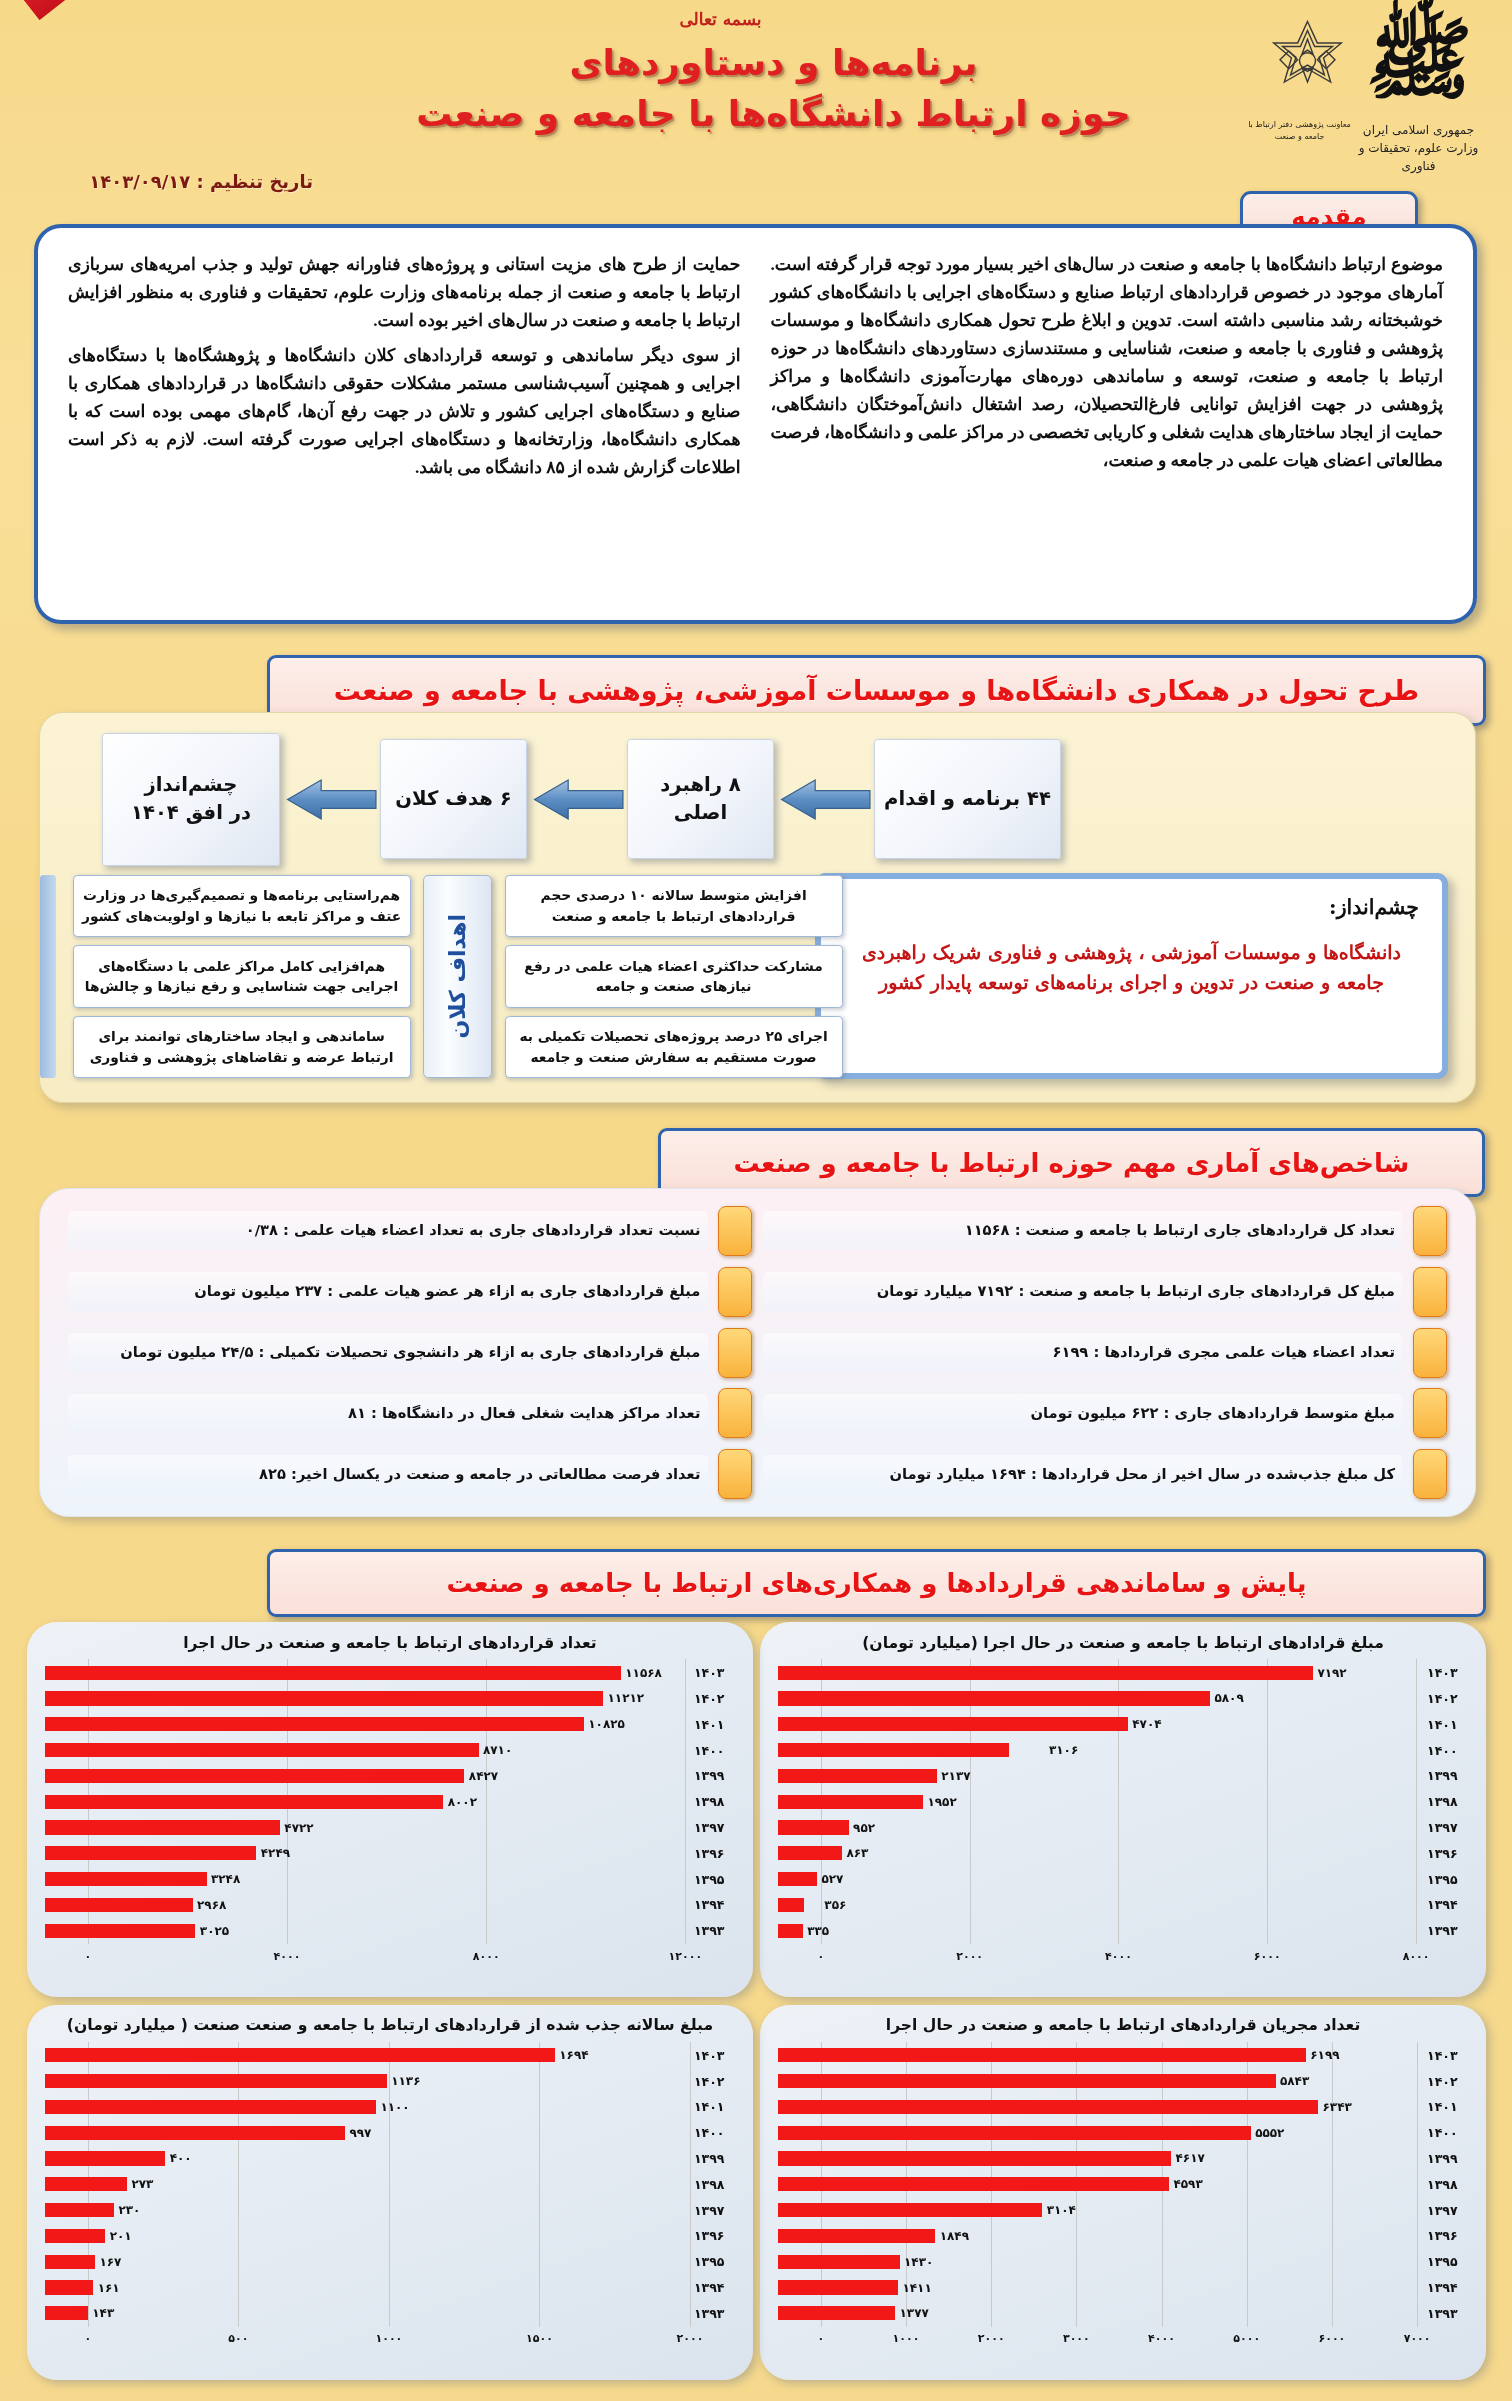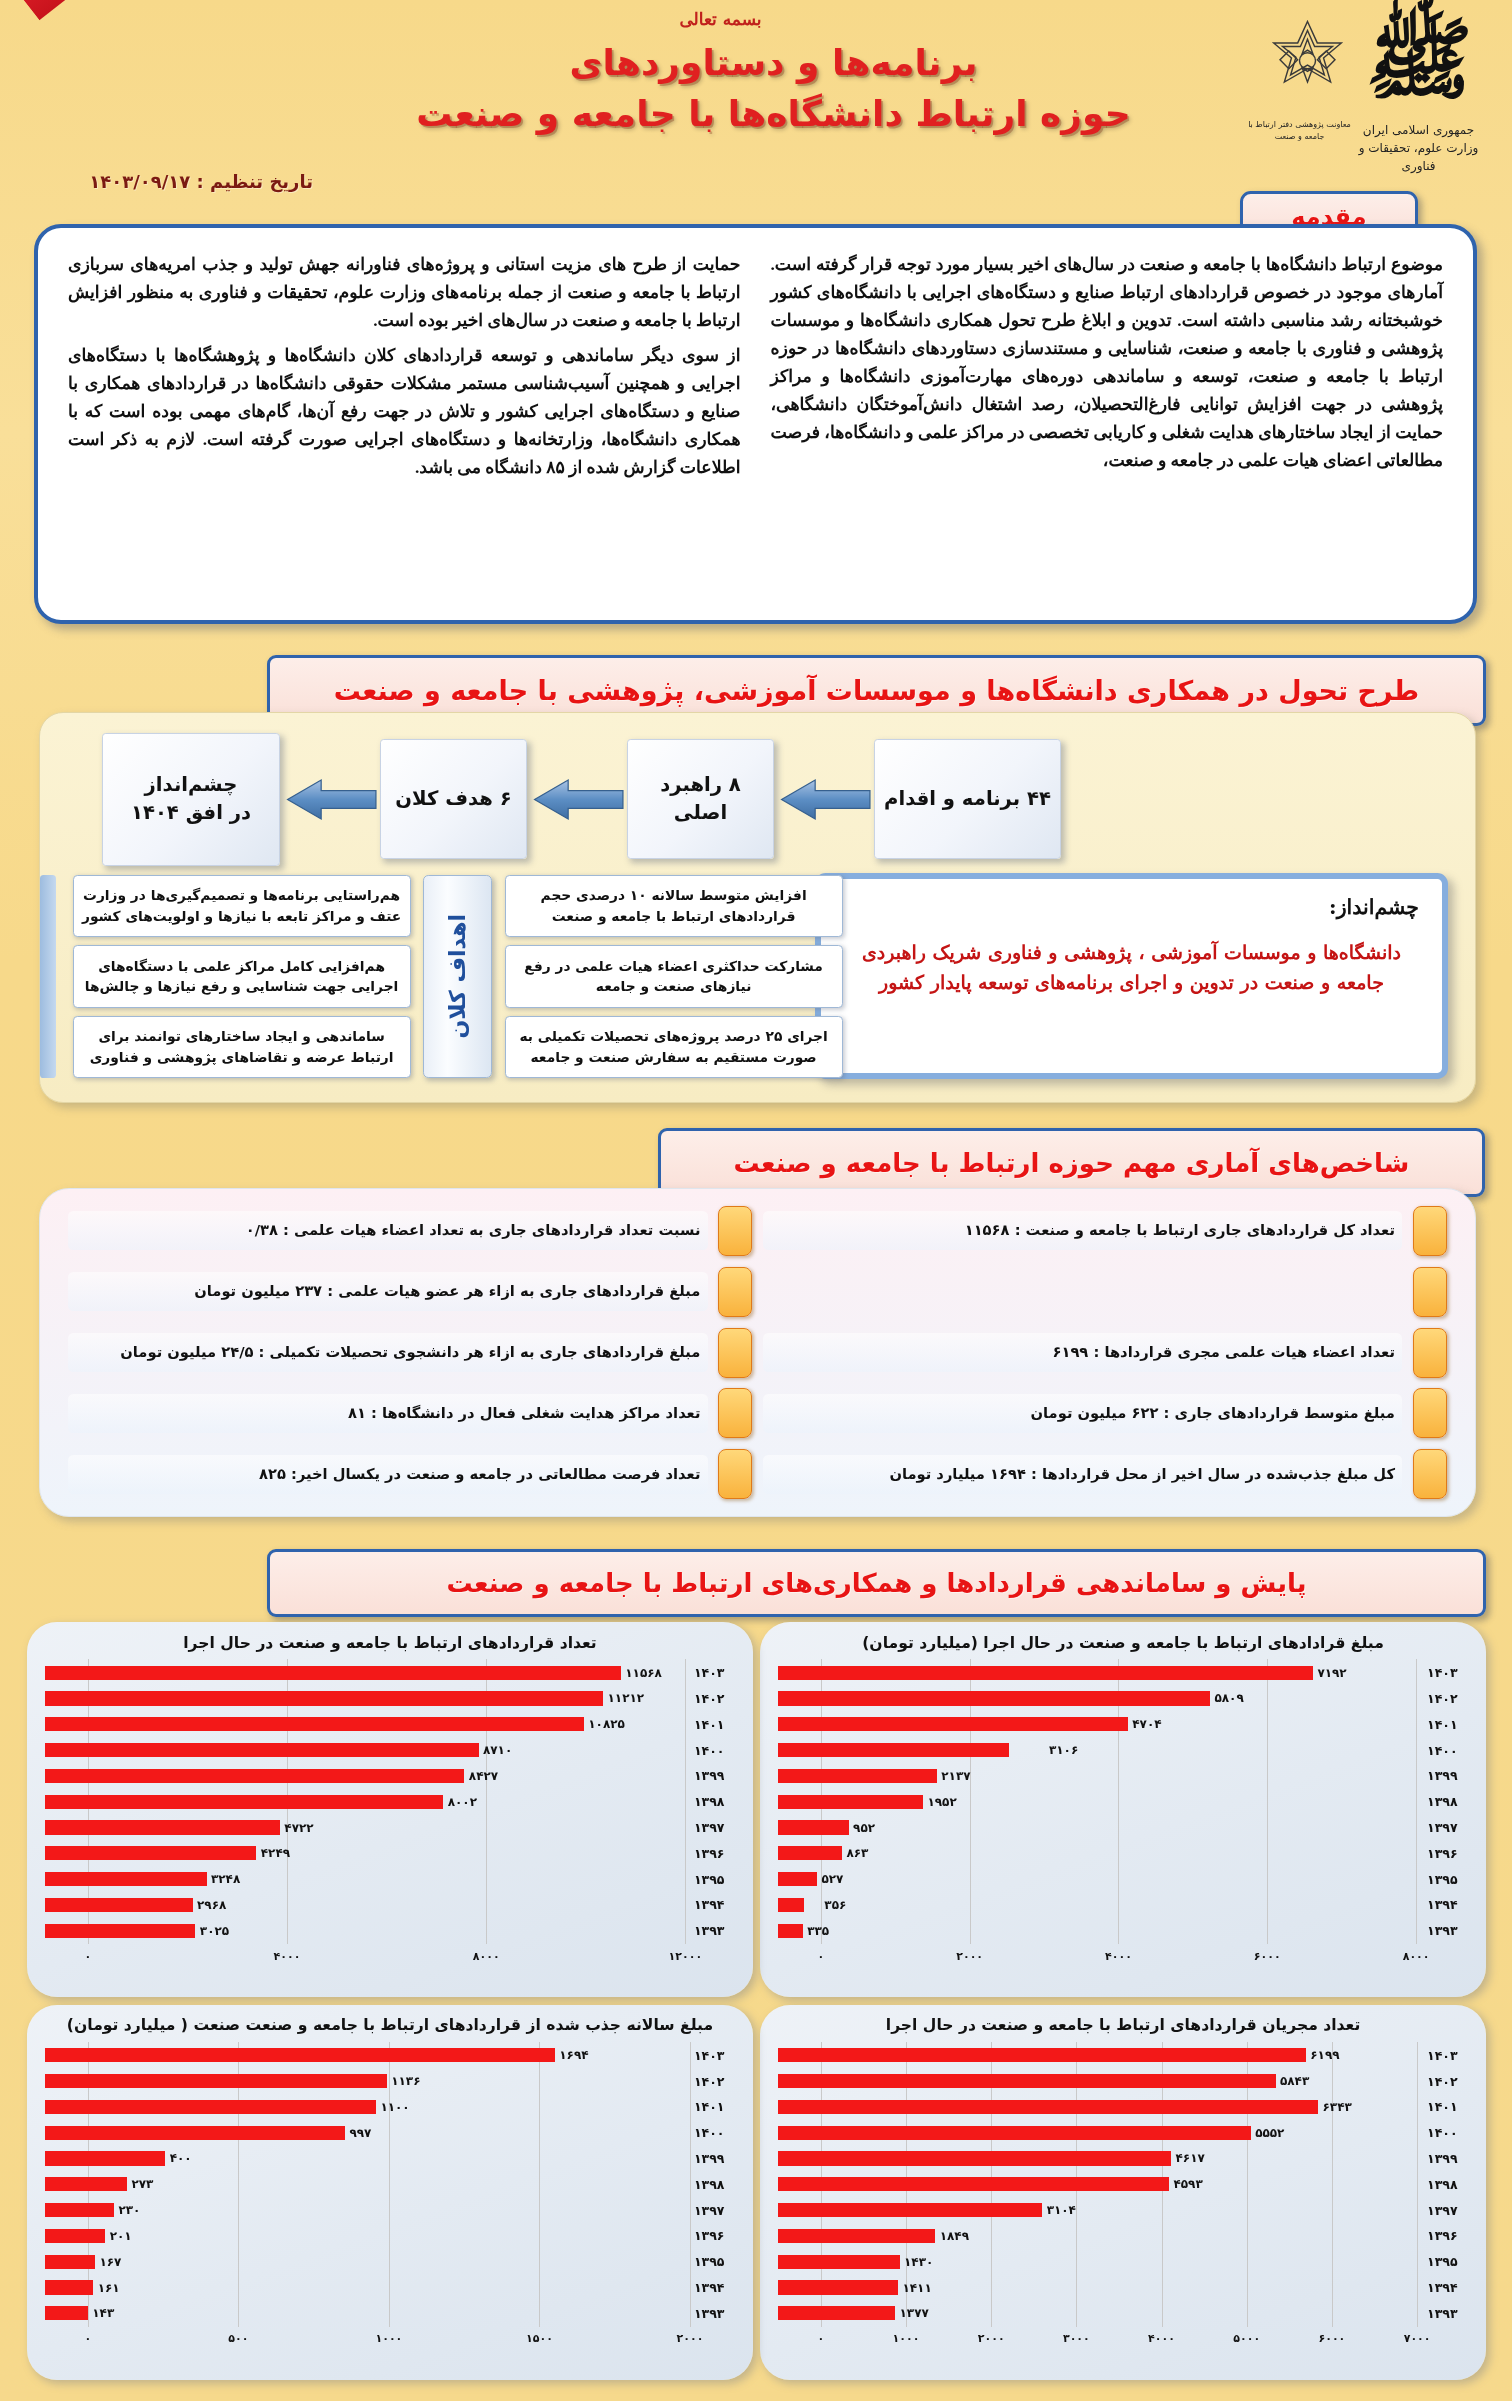--- a/index.html
+++ b/index.html
@@ -320,20 +320,21 @@
 
   <div class="badge" id="sec3-badge">شاخص‌های آماری مهم حوزه ارتباط با جامعه و صنعت</div>
   <div id="sec3-panel">
     <div class="stat-col">
       <div class="stat-row">
         <div class="stat-chip"></div>
         <div class="stat-text">تعداد کل قراردادهای جاری ارتباط با جامعه و صنعت : ۱۱۵۶۸</div>
       </div>
       <div class="stat-row">
         <div class="stat-chip"></div>
+        <div class="stat-text">مبلغ کل قراردادهای جاری ارتباط با جامعه و صنعت : ۷۱۹۲ میلیارد تومان</div>
       </div>
       <div class="stat-row">
         <div class="stat-chip"></div>
         <div class="stat-text">تعداد اعضاء هیات علمی مجری قراردادها : ۶۱۹۹</div>
       </div>
       <div class="stat-row">
         <div class="stat-chip"></div>
         <div class="stat-text">مبلغ متوسط قراردادهای جاری : ۶۲۲ میلیون تومان</div>
       </div>
       <div class="stat-row">

